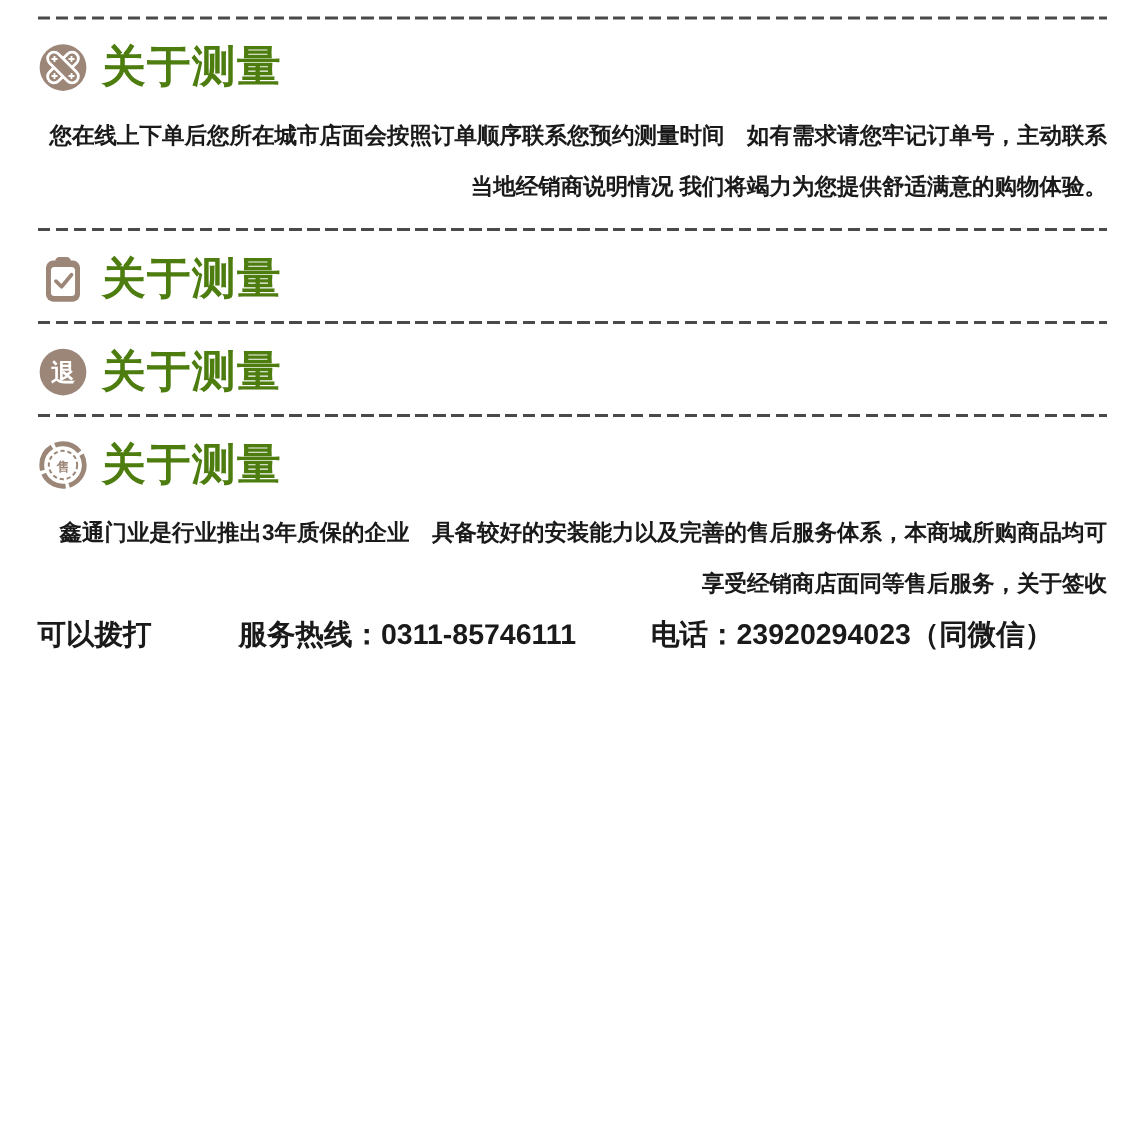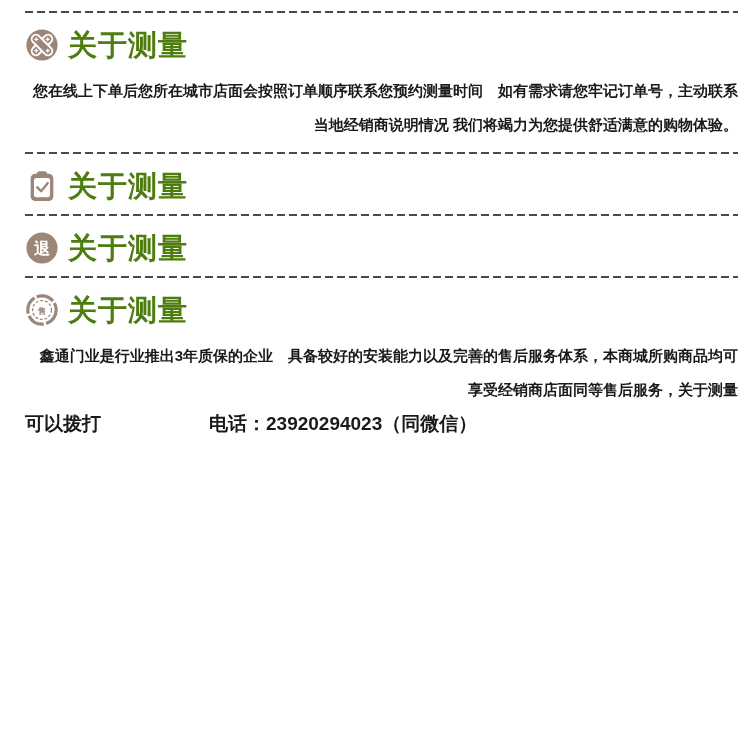--- a/index.html
+++ b/index.html
@@ -104,22 +104,23 @@
     <span class="sec-icon">
       <svg viewBox="0 0 36 36" width="34" height="34">
         <circle cx="18" cy="18" r="15" fill="none" stroke="#9c8677" stroke-width="3.4" stroke-dasharray="19 2.5"></circle>
         <circle cx="18" cy="18" r="10" fill="none" stroke="#9c8677" stroke-width="1.4" stroke-dasharray="3 2"></circle>
         <text x="18" y="22" text-anchor="middle" font-size="9" font-weight="bold" fill="#9c8677">售</text>
       </svg>
     </span>
     <span class="sec-title">关于测量</span>
   </div>
 
-  <div class="sec-body">鑫通门业是行业推出3年质保的企业　具备较好的安装能力以及完善的售后服务体系，本商城所购商品均可享受经销商店面同等售后服务，关于测量</div>
+  <div class="sec-body">鑫通门业是行业推出3年质保的企业　具备较好的安装能力以及完善的售后服务体系，本商城所购商品均可享受经销商店面同等售后服务，关于签收</div>
 
   <div class="contact-line">
     <span>可以拨打</span>
     <span class="gap-lg"></span>
+    <span><span>服务热线：</span><span>0311-85746111</span></span>
     <span class="gap-md"></span>
     <span><span>电话：</span><span>23920294023（同微信）</span></span>
   </div>
 
 </div>
 
 </body></html>

